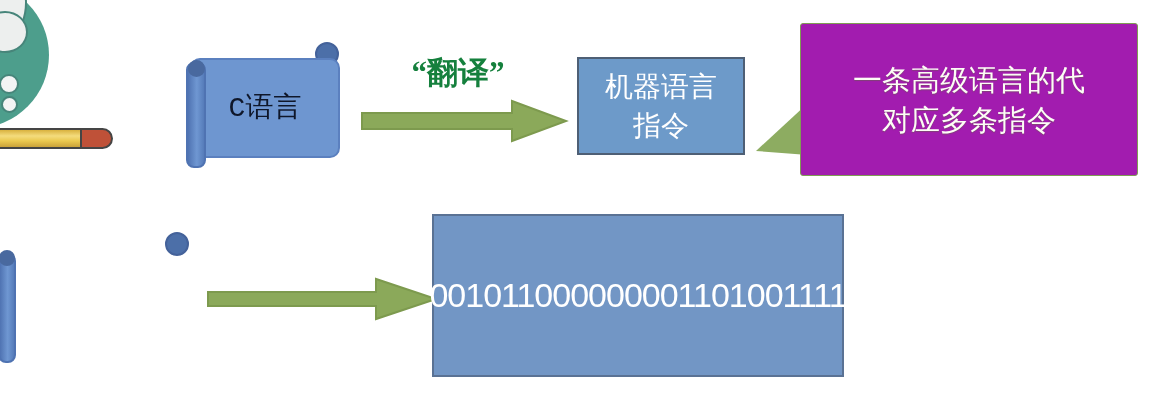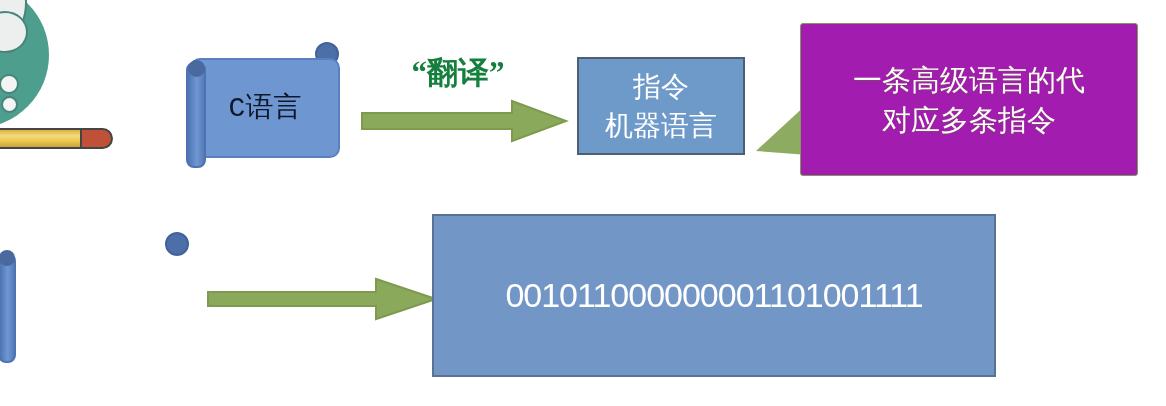--- a/index.html
+++ b/index.html
@@ -102,21 +102,21 @@
     position:absolute; left:800px; top:23px; width:338px; height:153px;
     background:#a21caf; border:1px solid #7f9c54; border-radius:3px;
     color:#fdfdf6; display:flex; flex-direction:column; align-items:center;
     justify-content:center; text-align:center; font-size:29px; line-height:40px;
     text-shadow:0 1px 1px rgba(90,110,50,.45);
   }
   .callout-tail { position:absolute; left:750px; top:98px; }
 
   
   .binary-box {
-    position:absolute; left:432px; top:214px; width:564px; height:163px;
+    position:absolute; left:432px; top:214px; width:412px; height:163px;
     background:#7296c5; border:2px solid #5a7294; color:#ffffff;
     display:flex; flex-direction:column; align-items:center; justify-content:center;
     font-size:34px; line-height:47px; letter-spacing:-1px;
   }
 </style>
 </head>
 <body>
 
 <div class="stage">
 
@@ -139,22 +139,22 @@
     <div class="tube-cap"></div>
   </div>
 
   <div class="translate-label">“翻译”</div>
 
   <svg class="arrow-svg arrow-1" width="210" height="46">
     <polygon points="2,15 152,15 152,3 206,23 152,43 152,31 2,31" fill="#8ba95a" stroke="#7d9a4e" stroke-width="2"></polygon>
   </svg>
 
   <div class="machine-box">
+    <span>机器语言</span>
     <span>指令</span>
-    <span>机器语言</span>
   </div>
 
   <svg class="callout-tail" width="60" height="62">
     <polygon points="58,5 6,53 58,57" fill="#8dac61"></polygon>
   </svg>
   <div class="callout">
     <span>一条高级语言的代</span>
     <span>对应多条指令</span>
   </div>
 

